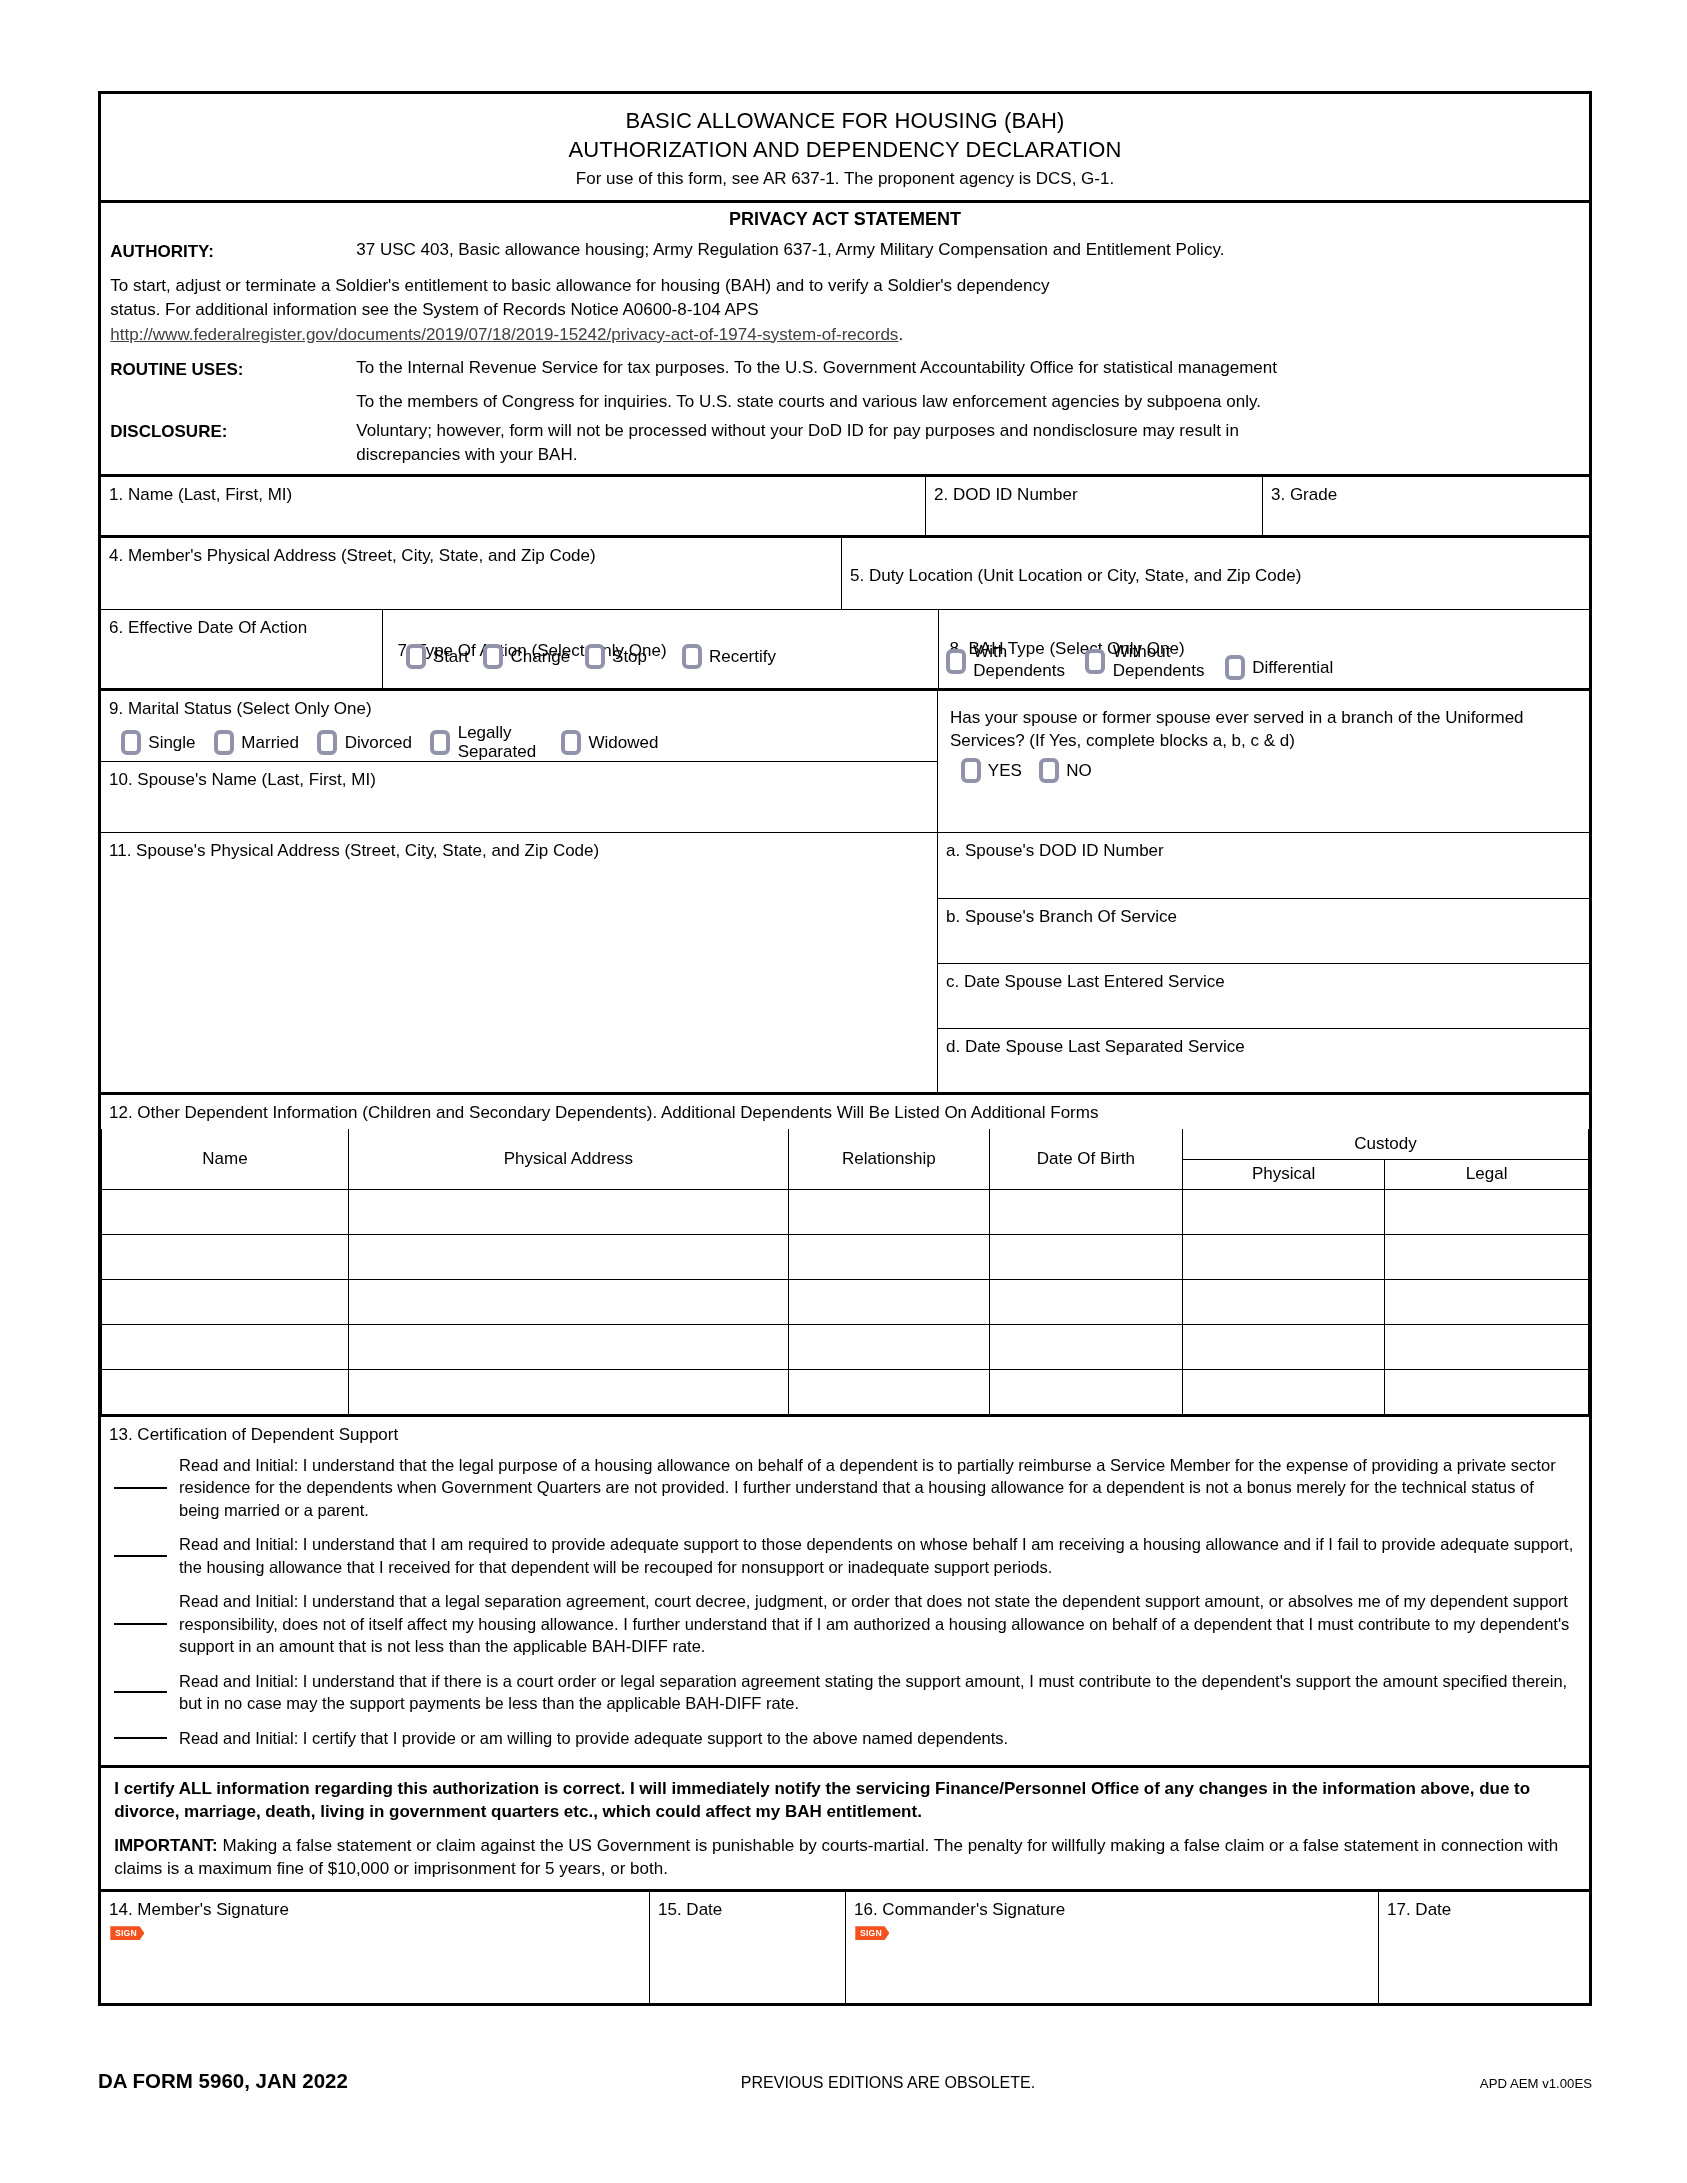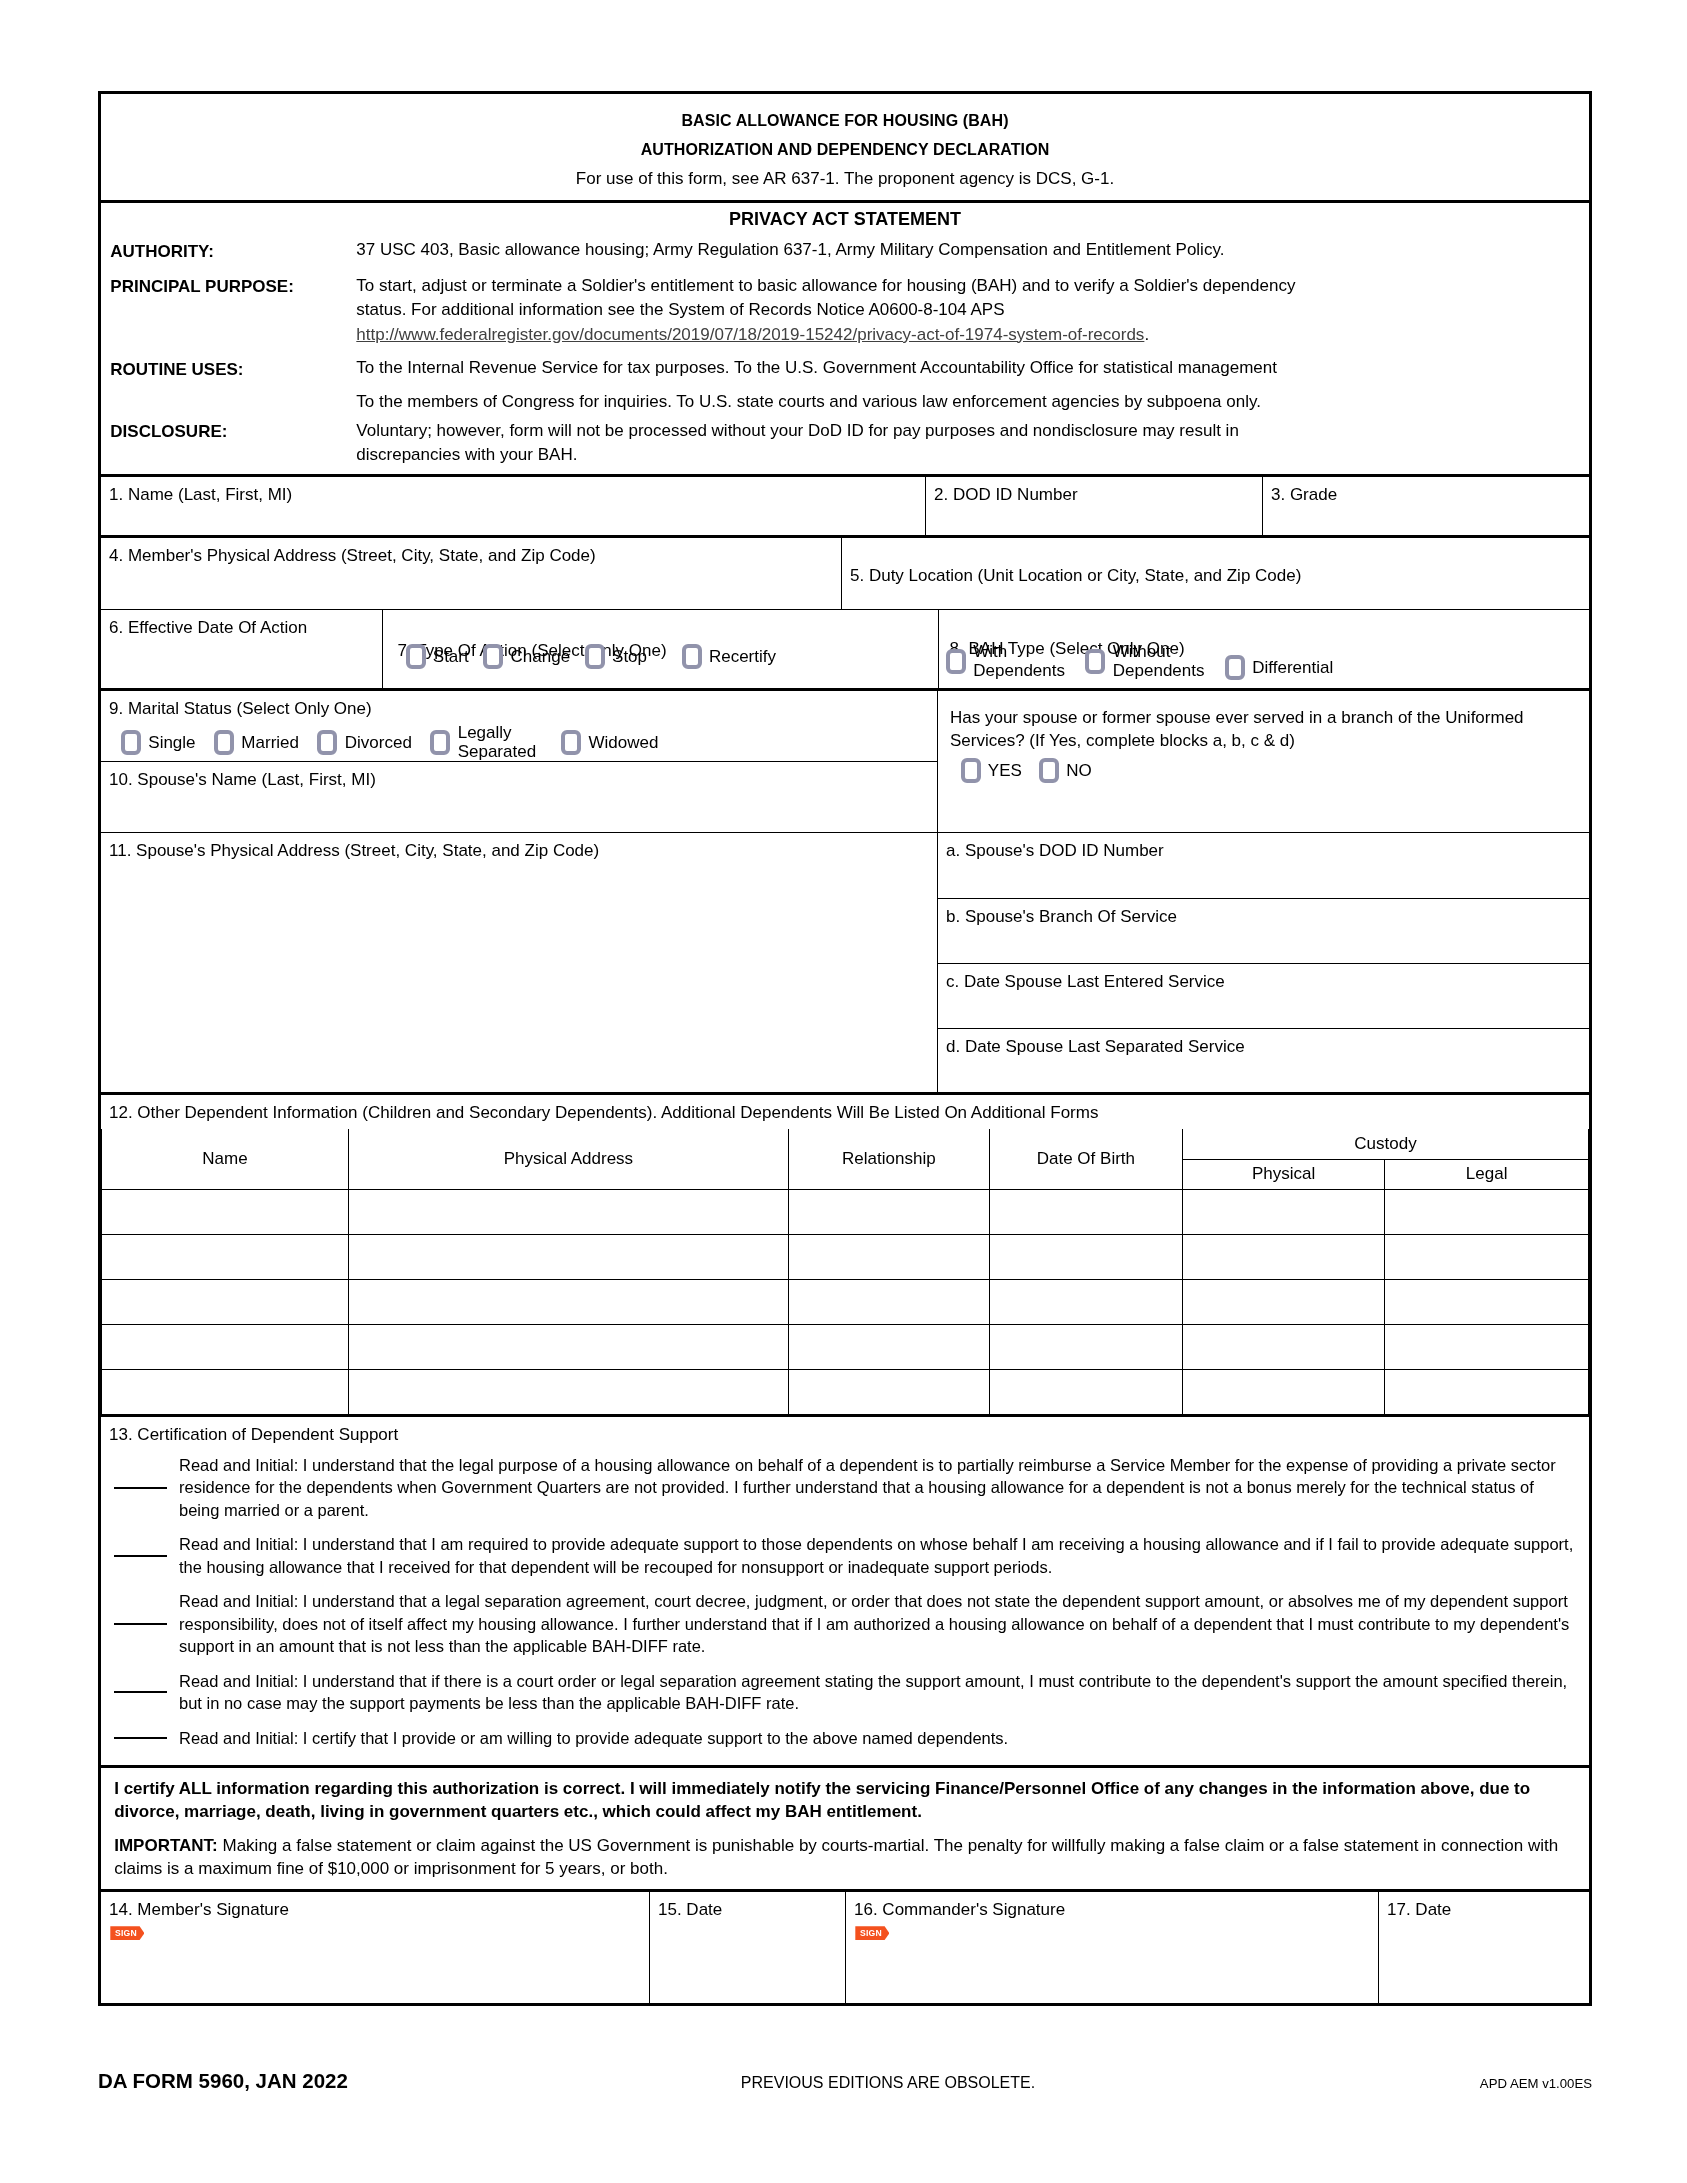--- a/index.html
+++ b/index.html
@@ -36,22 +36,22 @@
   .hr-thin  { border-top: 1.3px solid #000; }
   .vl-thin  { border-left: 1.3px solid #000; }
   .cell { box-sizing: border-box; position: relative; }
 
   
   .title-block {
     text-align: center;
     padding: 12px 6.6px 9.3px 6.6px;
   }
   .title-line {
-    font-size: 16px;
-    font-weight: bold;
+    font-size: 22px;
+    font-weight: normal;
     line-height: 29px;
     letter-spacing: 0.1px;
   }
   .title-sub {
     font-size: 17px;
     line-height: 24px;
     padding-top: 2.6px;
   }
 
   
@@ -229,21 +229,20 @@
     <div class="privacy hr-thick">
       <div class="privacy-head">PRIVACY ACT STATEMENT</div>
 
       <div class="pa-row">
         <div class="pa-label">AUTHORITY:</div>
         <div class="pa-text">37 USC 403, Basic allowance housing;  Army Regulation 637-1, Army Military Compensation and Entitlement Policy.</div>
       </div>
       <div class="pa-gap"></div>
 
       <div class="pa-row">
-        <div class="pa-label">PRINCIPAL PURPOSE:</div>
         <div class="pa-text">
           <div>To start, adjust or terminate a Soldier's entitlement to basic allowance for housing (BAH) and to verify a Soldier's dependency</div>
           <div>status. For additional information see the System of Records Notice A0600-8-104 APS</div>
           <div><a class="link" href="#">http://www.federalregister.gov/documents/2019/07/18/2019-15242/privacy-act-of-1974-system-of-records</a><span>.</span></div>
         </div>
       </div>
       <div class="pa-gap"></div>
 
       <div class="pa-row">
         <div class="pa-label">ROUTINE USES:</div>

